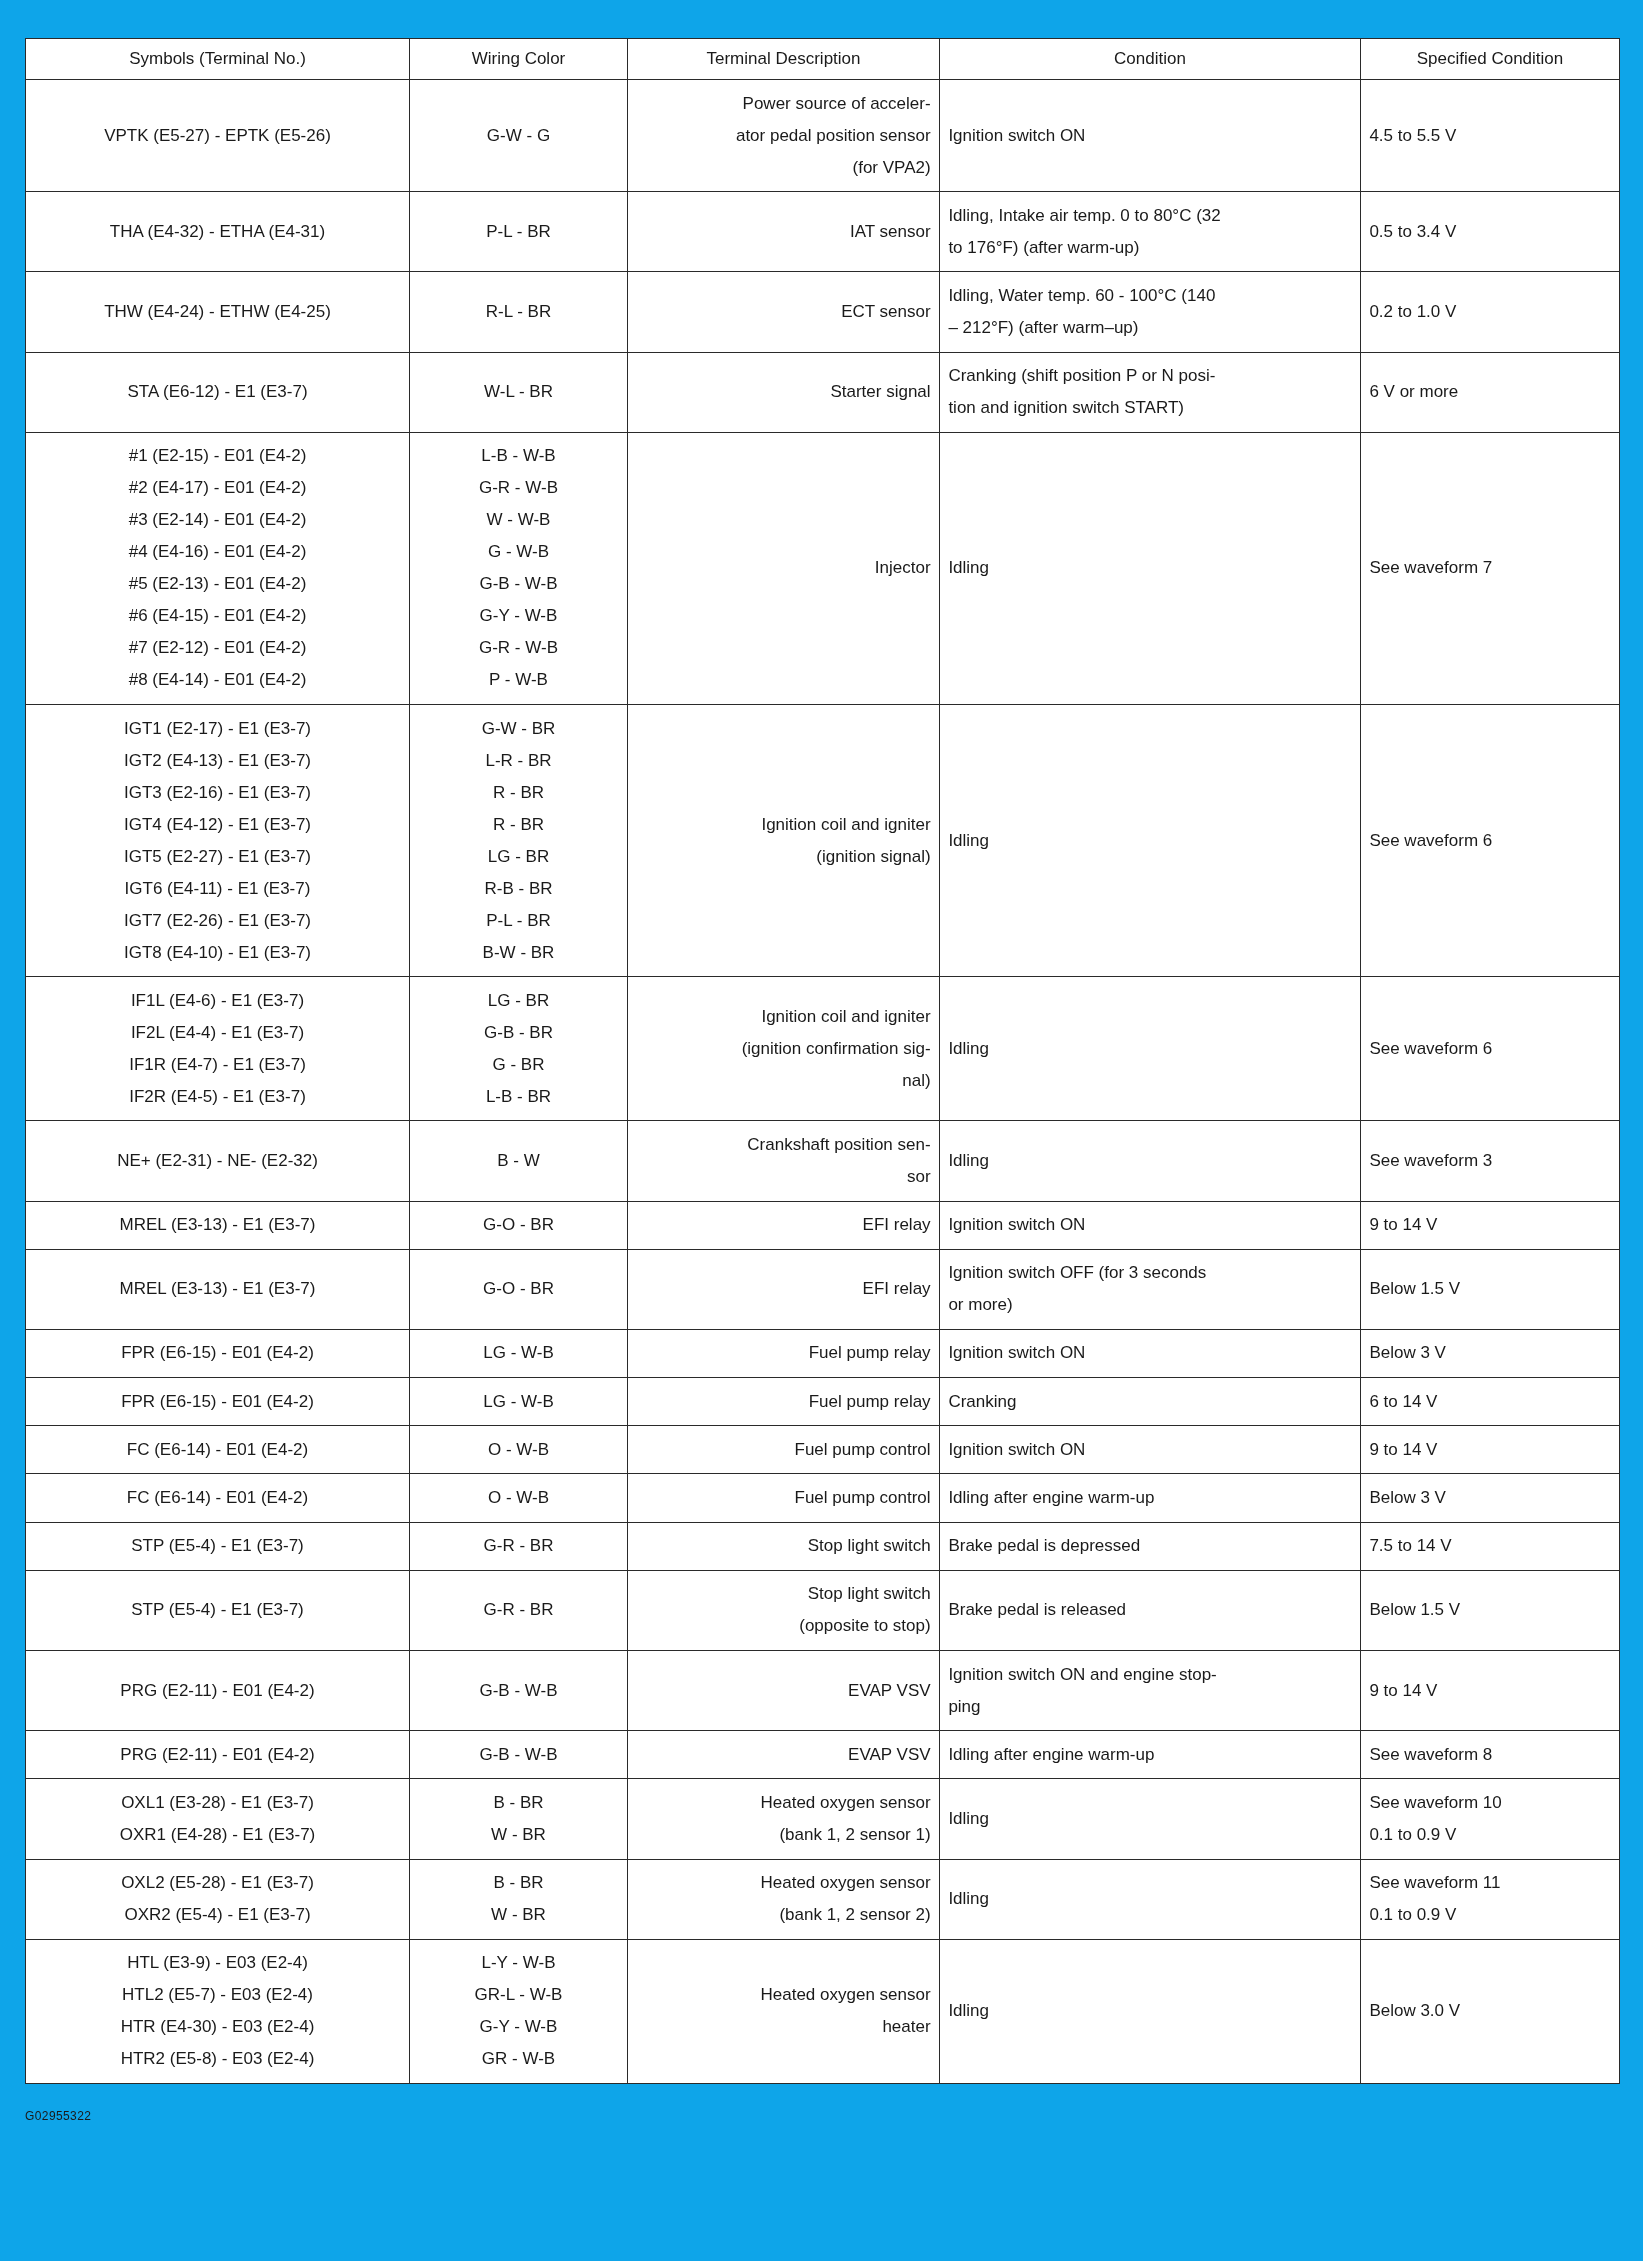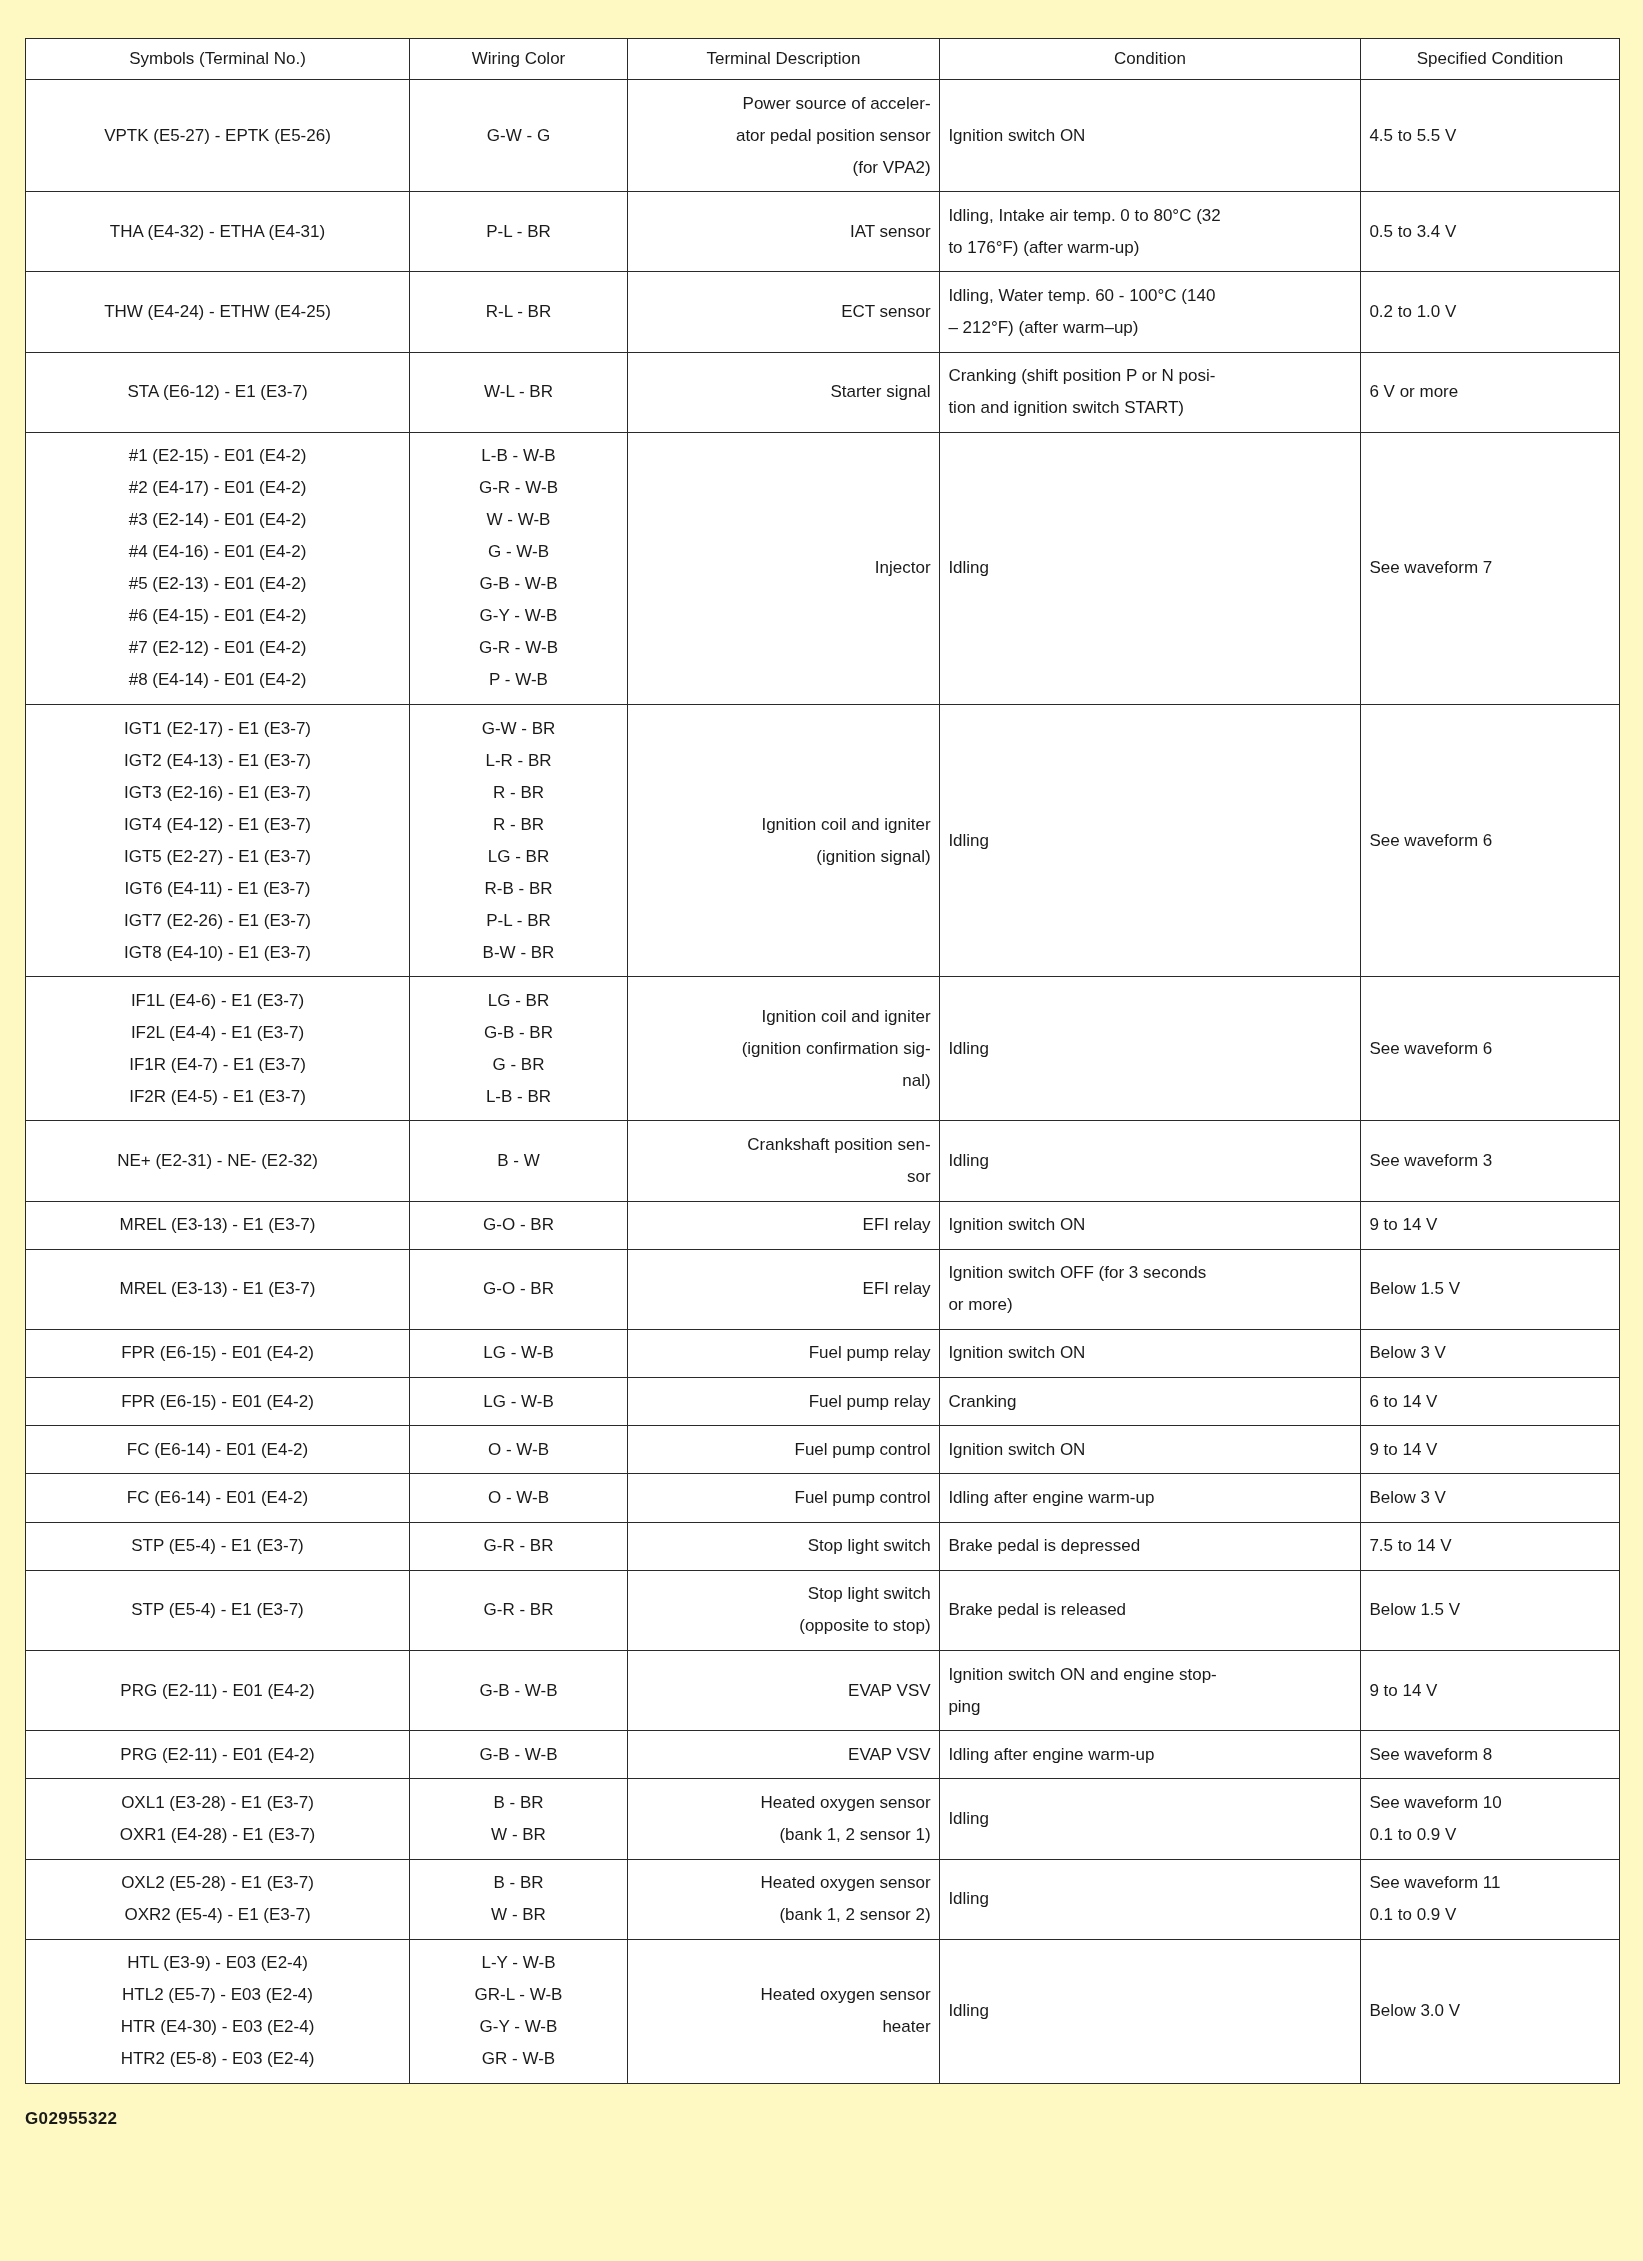--- a/index.html
+++ b/index.html
@@ -5,21 +5,21 @@
   html, body {
     margin: 0;
     padding: 0;
     background: #ffffff;
     font-family: "Liberation Sans", "DejaVu Sans", sans-serif;
     color: #1a1a1a;
   }
   .page {
     width: 1643px;
     min-height: 2261px;
-    background: #fef9c3;
+    background: #0ea5e9;
     box-sizing: border-box;
     padding: 38px 23.5px 34px 25px;
   }
   table.terminal-table {
     border-collapse: collapse;
     table-layout: fixed;
     width: 1595px;
     border: 1.7px solid #222222;
     background: #ffffff;
   }
@@ -49,22 +49,22 @@
   td.col-spec .line {
     white-space: normal;
   }
   td.col-symbols { text-align: center; }
   td.col-color   { text-align: center; }
   td.col-desc    { text-align: right; }
   td.col-cond    { text-align: left; }
   td.col-spec    { text-align: left; }
   .figure-code {
     margin-top: 25px;
-    font-size: 17px;
-    font-weight: bold;
+    font-size: 12px;
+    font-weight: normal;
     letter-spacing: 0.4px;
   }
 </style>
 </head>
 <body>
 
 <div class="page">
   <table class="terminal-table">
     <colgroup>
       <col style="width:384px">

